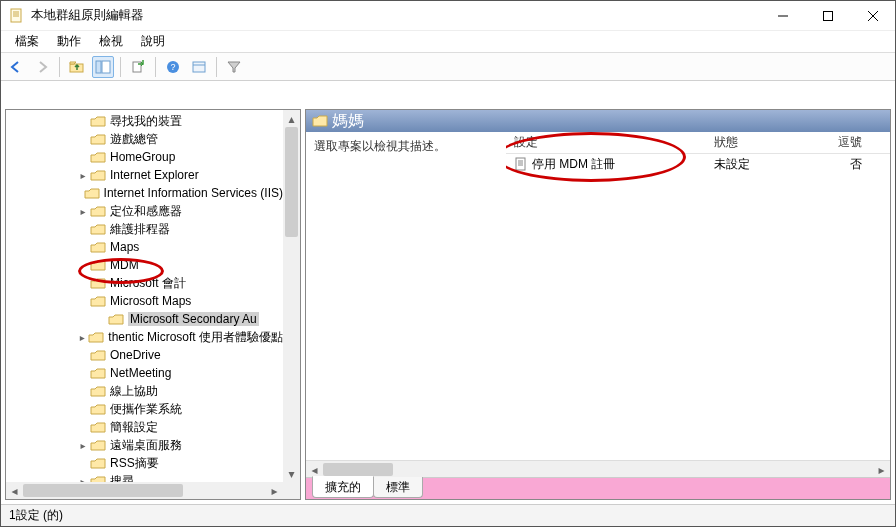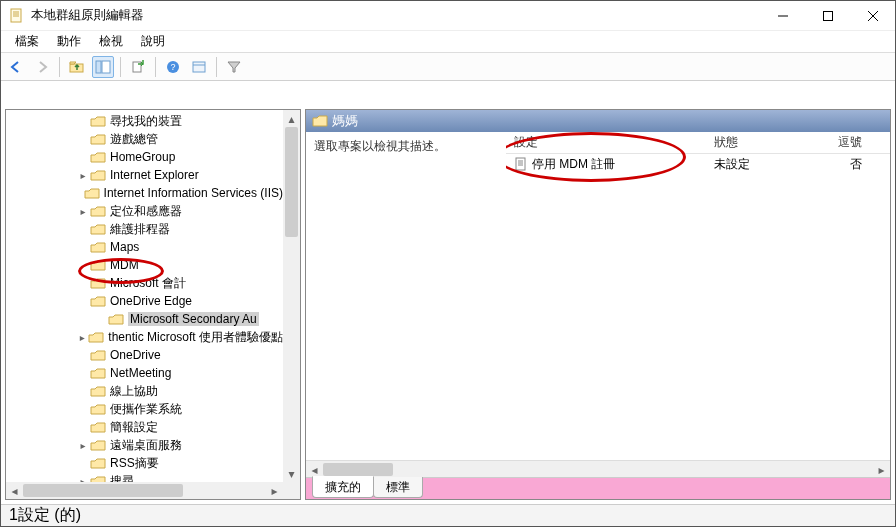--- a/index.html
+++ b/index.html
@@ -22,42 +22,42 @@
   .tree { padding-top:2px; }
   .tree-row { display:flex; align-items:center; height:18px; padding-left: 70px; white-space:nowrap; cursor:default;}
   .tree-row.depth2 { padding-left: 88px; }
   .tw { width:14px; display:inline-flex; justify-content:center; align-items:center; color:#666; font-size:10px;}
   .fld { width:16px; height:14px; margin-right:4px; display:inline-flex; align-items:center; }
   .fld svg { display:block; }
   .lbl { }
   .tree-row.selected .lbl { background:#d0d0d0; padding:0 2px; }
   .red-circle { position:absolute; border:3px solid #c00; border-radius:50%; pointer-events:none; }
   .right-pane { flex:1; border:1px solid #888; margin:4px 4px 4px 2px; display:flex; flex-direction:column; min-width:0; background:#fff;}
-  .section-header { height:22px; background:linear-gradient(#9fb4d6,#6d8ab5); color:#fff; display:flex; align-items:center; padding:0 6px; font-size:13px;}
+  .section-header { height:22px; background:linear-gradient(#9fb4d6,#6d8ab5); color:#fff; display:flex; align-items:center; padding:0 6px; font-size:16px;}
   .section-header .fld { margin-right:4px; }
   .detail-body { flex:1; display:flex; min-height:0; position:relative; overflow:hidden;}
   .detail-left { width:200px; padding:6px 8px; color:#333; }
   .detail-right { flex:1; position:relative; overflow:auto;}
   .cols { display:flex; border-bottom:1px solid #e4e4e4; height:22px; align-items:center; color:#333; }
   .col { padding: 0 8px; background:#fff; }
   .col.c1 { width:200px; }
   .col.c2 { width:120px; }
   .col.c3 { flex:1; text-align:right; padding-right:28px;}
   .rows { }
   .rrow { display:flex; align-items:center; height:20px;}
   .rrow .c1 { display:flex; align-items:center; gap:4px; }
   .page-icon { width:14px; height:14px; display:inline-flex; }
   .scrollbar-h { height:17px; background:#f0f0f0; border-top:1px solid #ddd; position:relative;}
   .scrollbar-h .thumb { position:absolute; left:17px; top:2px; height:13px; width:70px; background:#cdcdcd; border-radius:2px;}
   .scrollbar-h .arrow { position:absolute; top:0; width:17px; height:17px; display:flex; align-items:center; justify-content:center; color:#666;}
   .scrollbar-h .arrow.left{left:0;} .scrollbar-h .arrow.right{right:0;}
   .tabs { height:22px; display:flex; align-items:flex-end; padding-left:6px; background:#f9a8d4; border-top:1px solid #ccc;}
   .tab { padding:2px 12px 1px 12px; font-size:12px; border:1px solid #aaa; border-top:none; border-bottom-left-radius:4px; border-bottom-right-radius:4px; margin-right:-1px; background:#f6f6f6; position:relative; top:-1px;}
   .tab.active { background:#fff; border-top:1px solid #fff; top:-1px;}
-  .statusbar { height:22px; border-top:1px solid #ccc; display:flex; align-items:center; padding:0 8px; font-size:16px; background:#f4f4f4;}
+  .statusbar { height:22px; border-top:1px solid #ccc; display:flex; align-items:center; padding:0 8px; font-size:12px; background:#f4f4f4;}
   .tree-vscroll { position:absolute; right:0; top:0; bottom:17px; width:17px; background:#f0f0f0; }
   .tree-vscroll .thumb { position:absolute; left:2px; width:13px; top:17px; height:110px; background:#cdcdcd; border-radius:2px;}
   .tree-vscroll .arrow{position:absolute;left:0;width:17px;height:17px;display:flex;align-items:center;justify-content:center;color:#666;}
   .tree-vscroll .arrow.up{top:0;} .tree-vscroll .arrow.down{bottom:0;}
   .tree-hscroll { position:absolute; left:0; right:17px; bottom:0; height:17px; background:#f0f0f0;}
   .tree-hscroll .thumb{position:absolute; top:2px; height:13px; left:17px; width:160px; background:#cdcdcd; border-radius:2px;}
   .tree-hscroll .arrow{position:absolute;top:0;width:17px;height:17px;display:flex;align-items:center;justify-content:center;color:#666;}
   .tree-hscroll .arrow.left{left:0;} .tree-hscroll .arrow.right{right:0;}
   .grip{position:absolute;right:0;bottom:0;width:17px;height:17px;background:#f0f0f0;}
 </style>
@@ -252,21 +252,21 @@
               </span>
               <span class="lbl">Microsoft 會計</span>
             </div>
             <div class="tree-row">
               <span class="tw"></span>
               <span class="fld">
                 <svg width="16" height="14">
                   <path d="M1 5 L5 5 L7 3 L15 3 L15 12 L1 12 Z" fill="#ffe9a8" stroke="#caa94a"></path>
                 </svg>
               </span>
-              <span class="lbl">OneDrive Edge</span>
+              <span class="lbl">Microsoft Maps</span>
             </div>
             <div class="tree-row depth2 selected">
               <span class="tw"></span>
               <span class="fld">
                 <svg width="16" height="14">
                   <path d="M1 5 L5 5 L7 3 L15 3 L15 12 L1 12 Z" fill="#ffe9a8" stroke="#caa94a"></path>
                 </svg>
               </span>
               <span class="lbl">Microsoft Secondary Au</span>
             </div>

